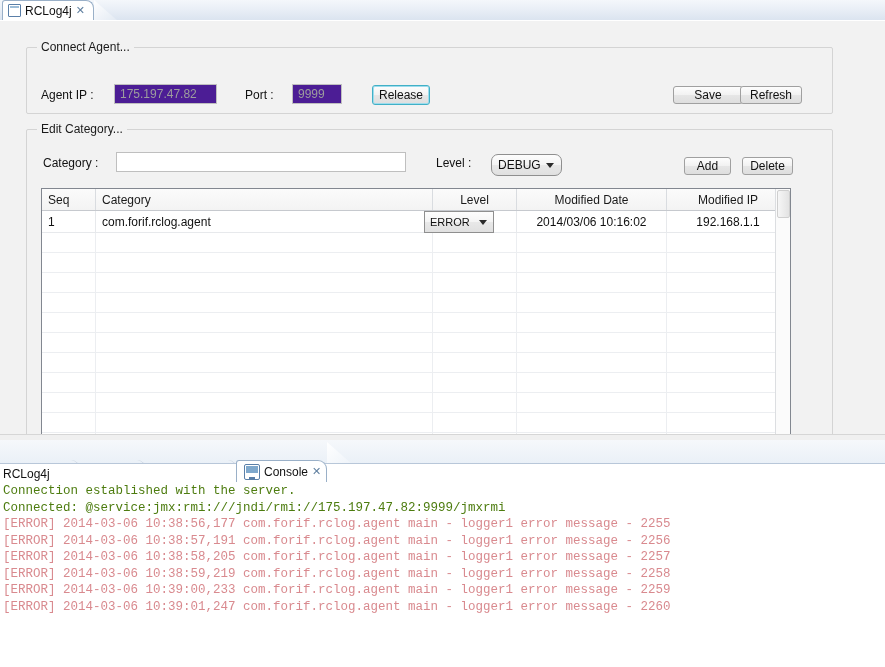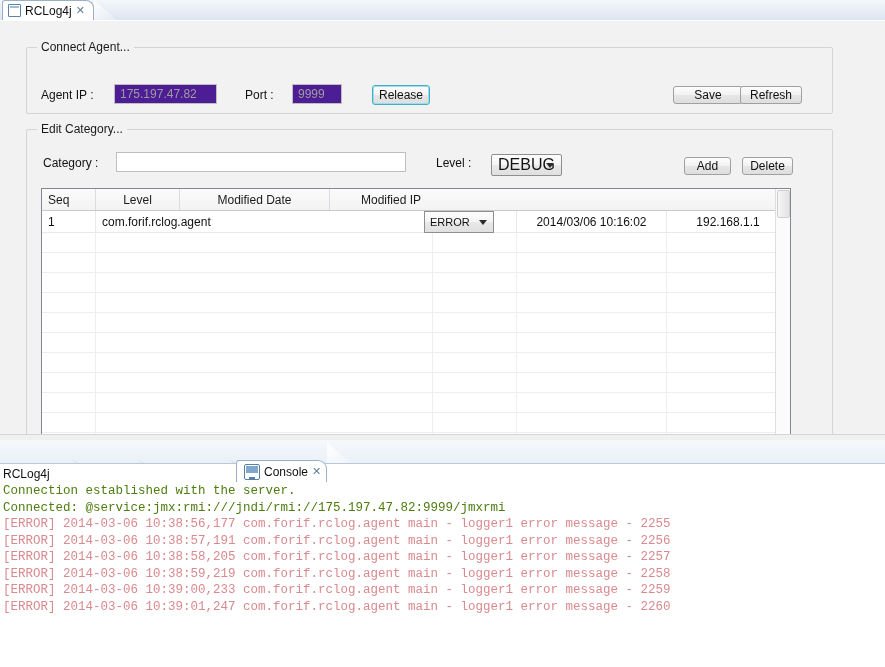--- a/index.html
+++ b/index.html
@@ -101,24 +101,24 @@
   }
   .btn.focused {
     border:1px solid #41b0c6;
     box-shadow: 0 0 0 1px #9ddced inset;
   }
 
   .combo {
     box-sizing:border-box;
     background: linear-gradient(to bottom, #fdfdfd 0%, #f4f4f4 50%, #e8e8e8 52%, #e0e0e0 100%);
     border:1px solid #8f8f8f;
-    border-radius:2px;
+    border-radius:7px;
     display:flex; align-items:center;
     padding-left:6px;
-    font-size:16px; color:#111;
+    font-size:12px; color:#111;
     position:relative; cursor:pointer;
   }
   .combo .arrow {
     position:absolute; right:7px; top:50%; margin-top:-2px;
     width:0;height:0;
     border-left:4px solid transparent;
     border-right:4px solid transparent;
     border-top:5px solid #2b2b2b;
   }
 
@@ -337,20 +337,21 @@
     <div class="btn" style="position:absolute; left:684px; top:136px; width:47px; height:18px;">
       <span>Add</span>
     </div>
     <div class="btn" style="position:absolute; left:742px; top:136px; width:51px; height:18px;">
       <span>Delete</span>
     </div>
 
     <div class="table-wrap">
       <div class="tbl-header">
         <div class="th col-seq">Seq</div>
+        <div class="th col-cat">Category</div>
         <div class="th col-lvl center">Level</div>
         <div class="th col-date center">Modified Date</div>
         <div class="th col-ip center">Modified IP</div>
       </div>
 
       <div class="tbl-row">
         <div class="td col-seq">1</div>
         <div class="td col-cat">com.forif.rclog.agent</div>
         <div class="td col-lvl"></div>
         <div class="td col-date center">2014/03/06 10:16:02</div>

